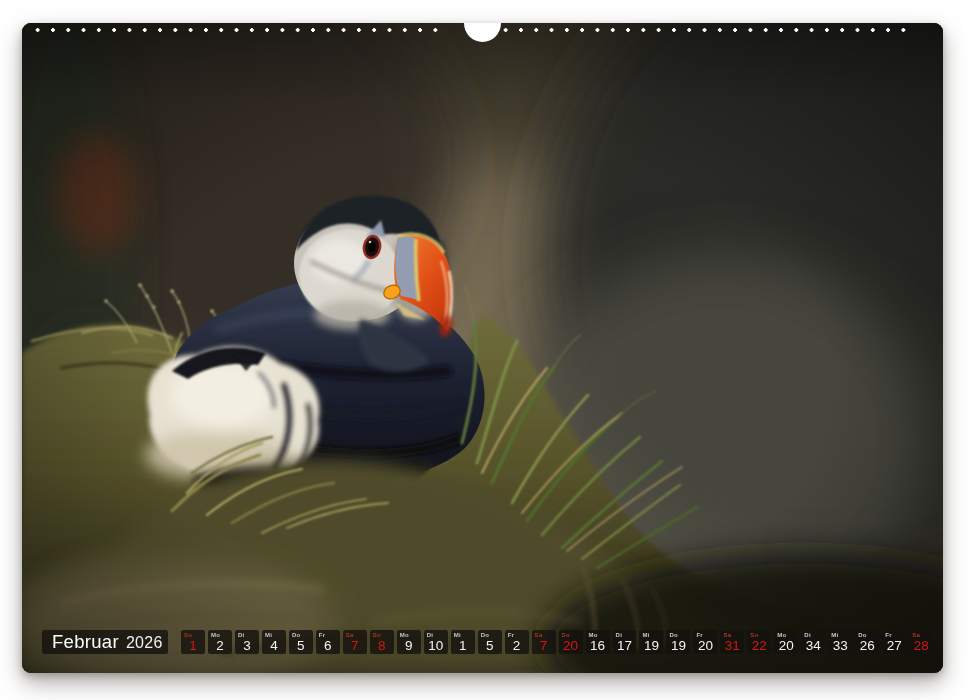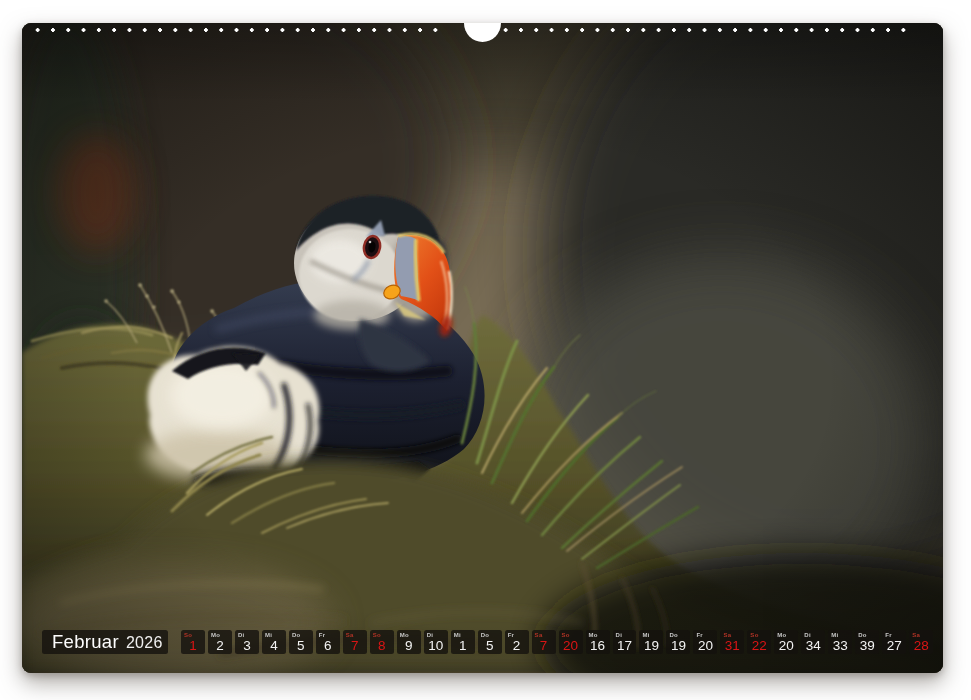--- a/index.html
+++ b/index.html
@@ -355,21 +355,21 @@
             <span class="num">34</span>
           </div>
 
           <div class="cell">
             <span class="wd">Mi</span>
             <span class="num">33</span>
           </div>
 
           <div class="cell">
             <span class="wd">Do</span>
-            <span class="num">39</span>
+            <span class="num">26</span>
           </div>
 
           <div class="cell">
             <span class="wd">Fr</span>
             <span class="num">27</span>
           </div>
 
           <div class="cell weekend">
             <span class="wd">Sa</span>
             <span class="num">28</span>

